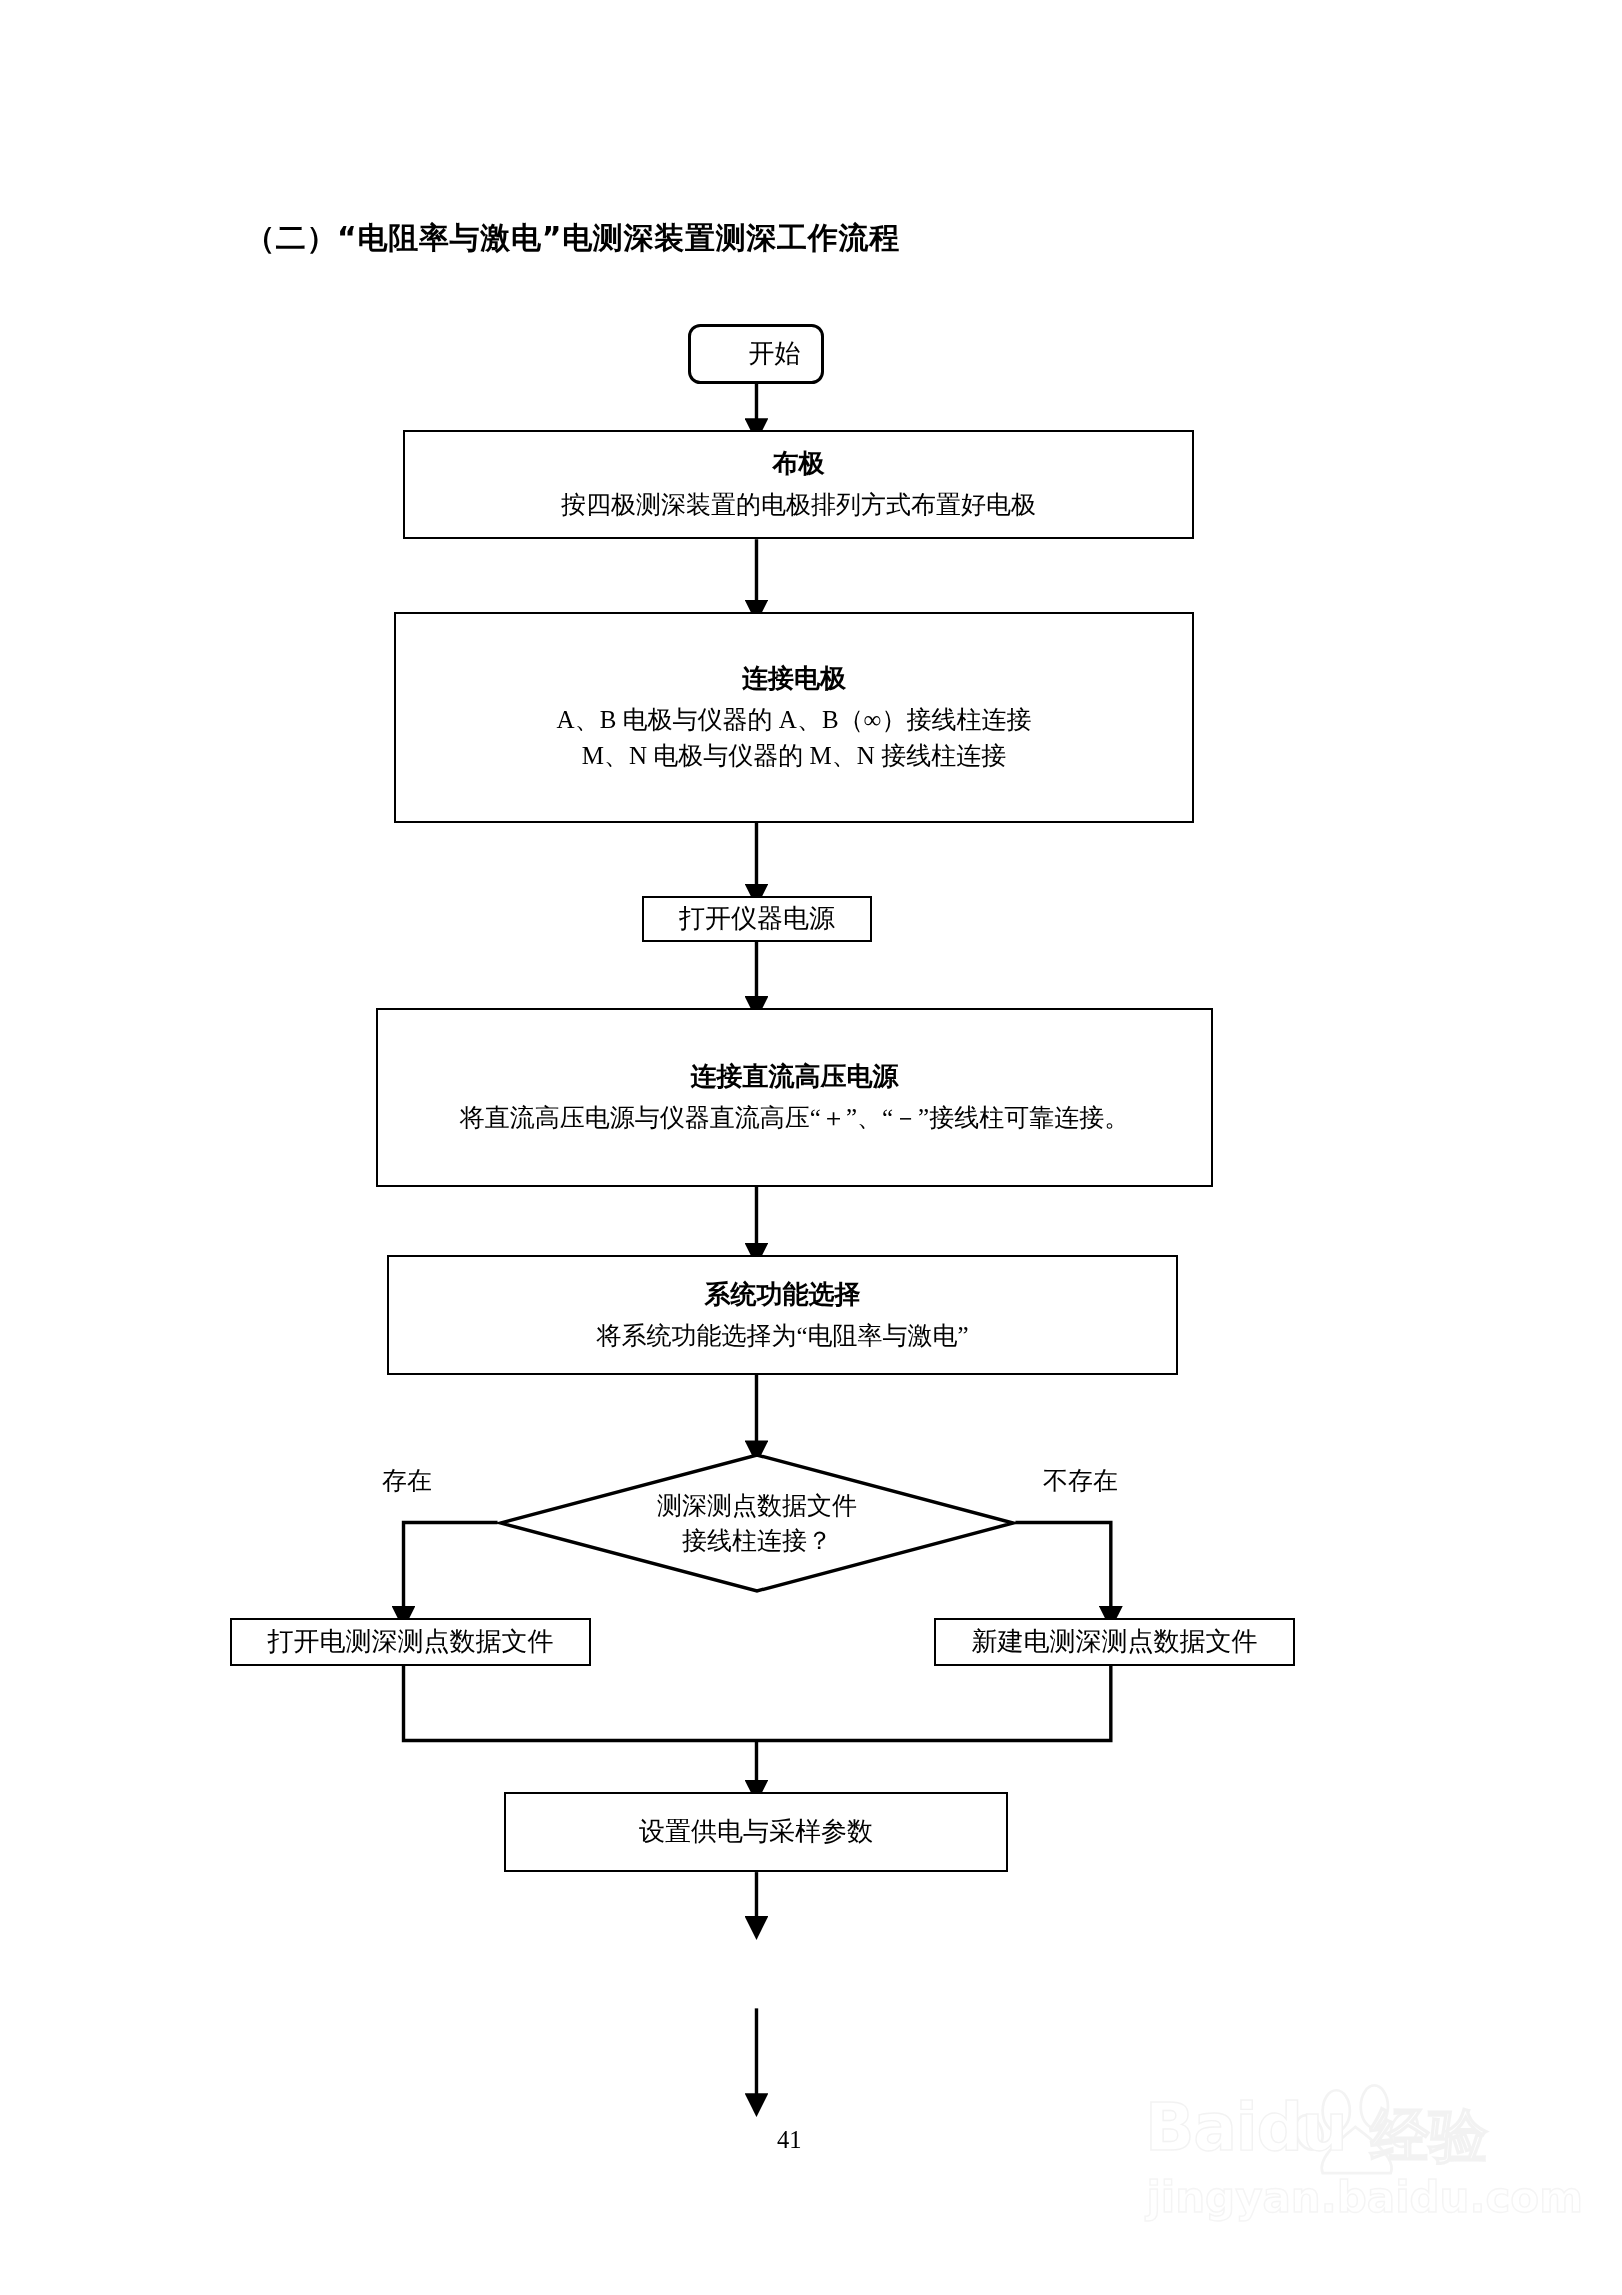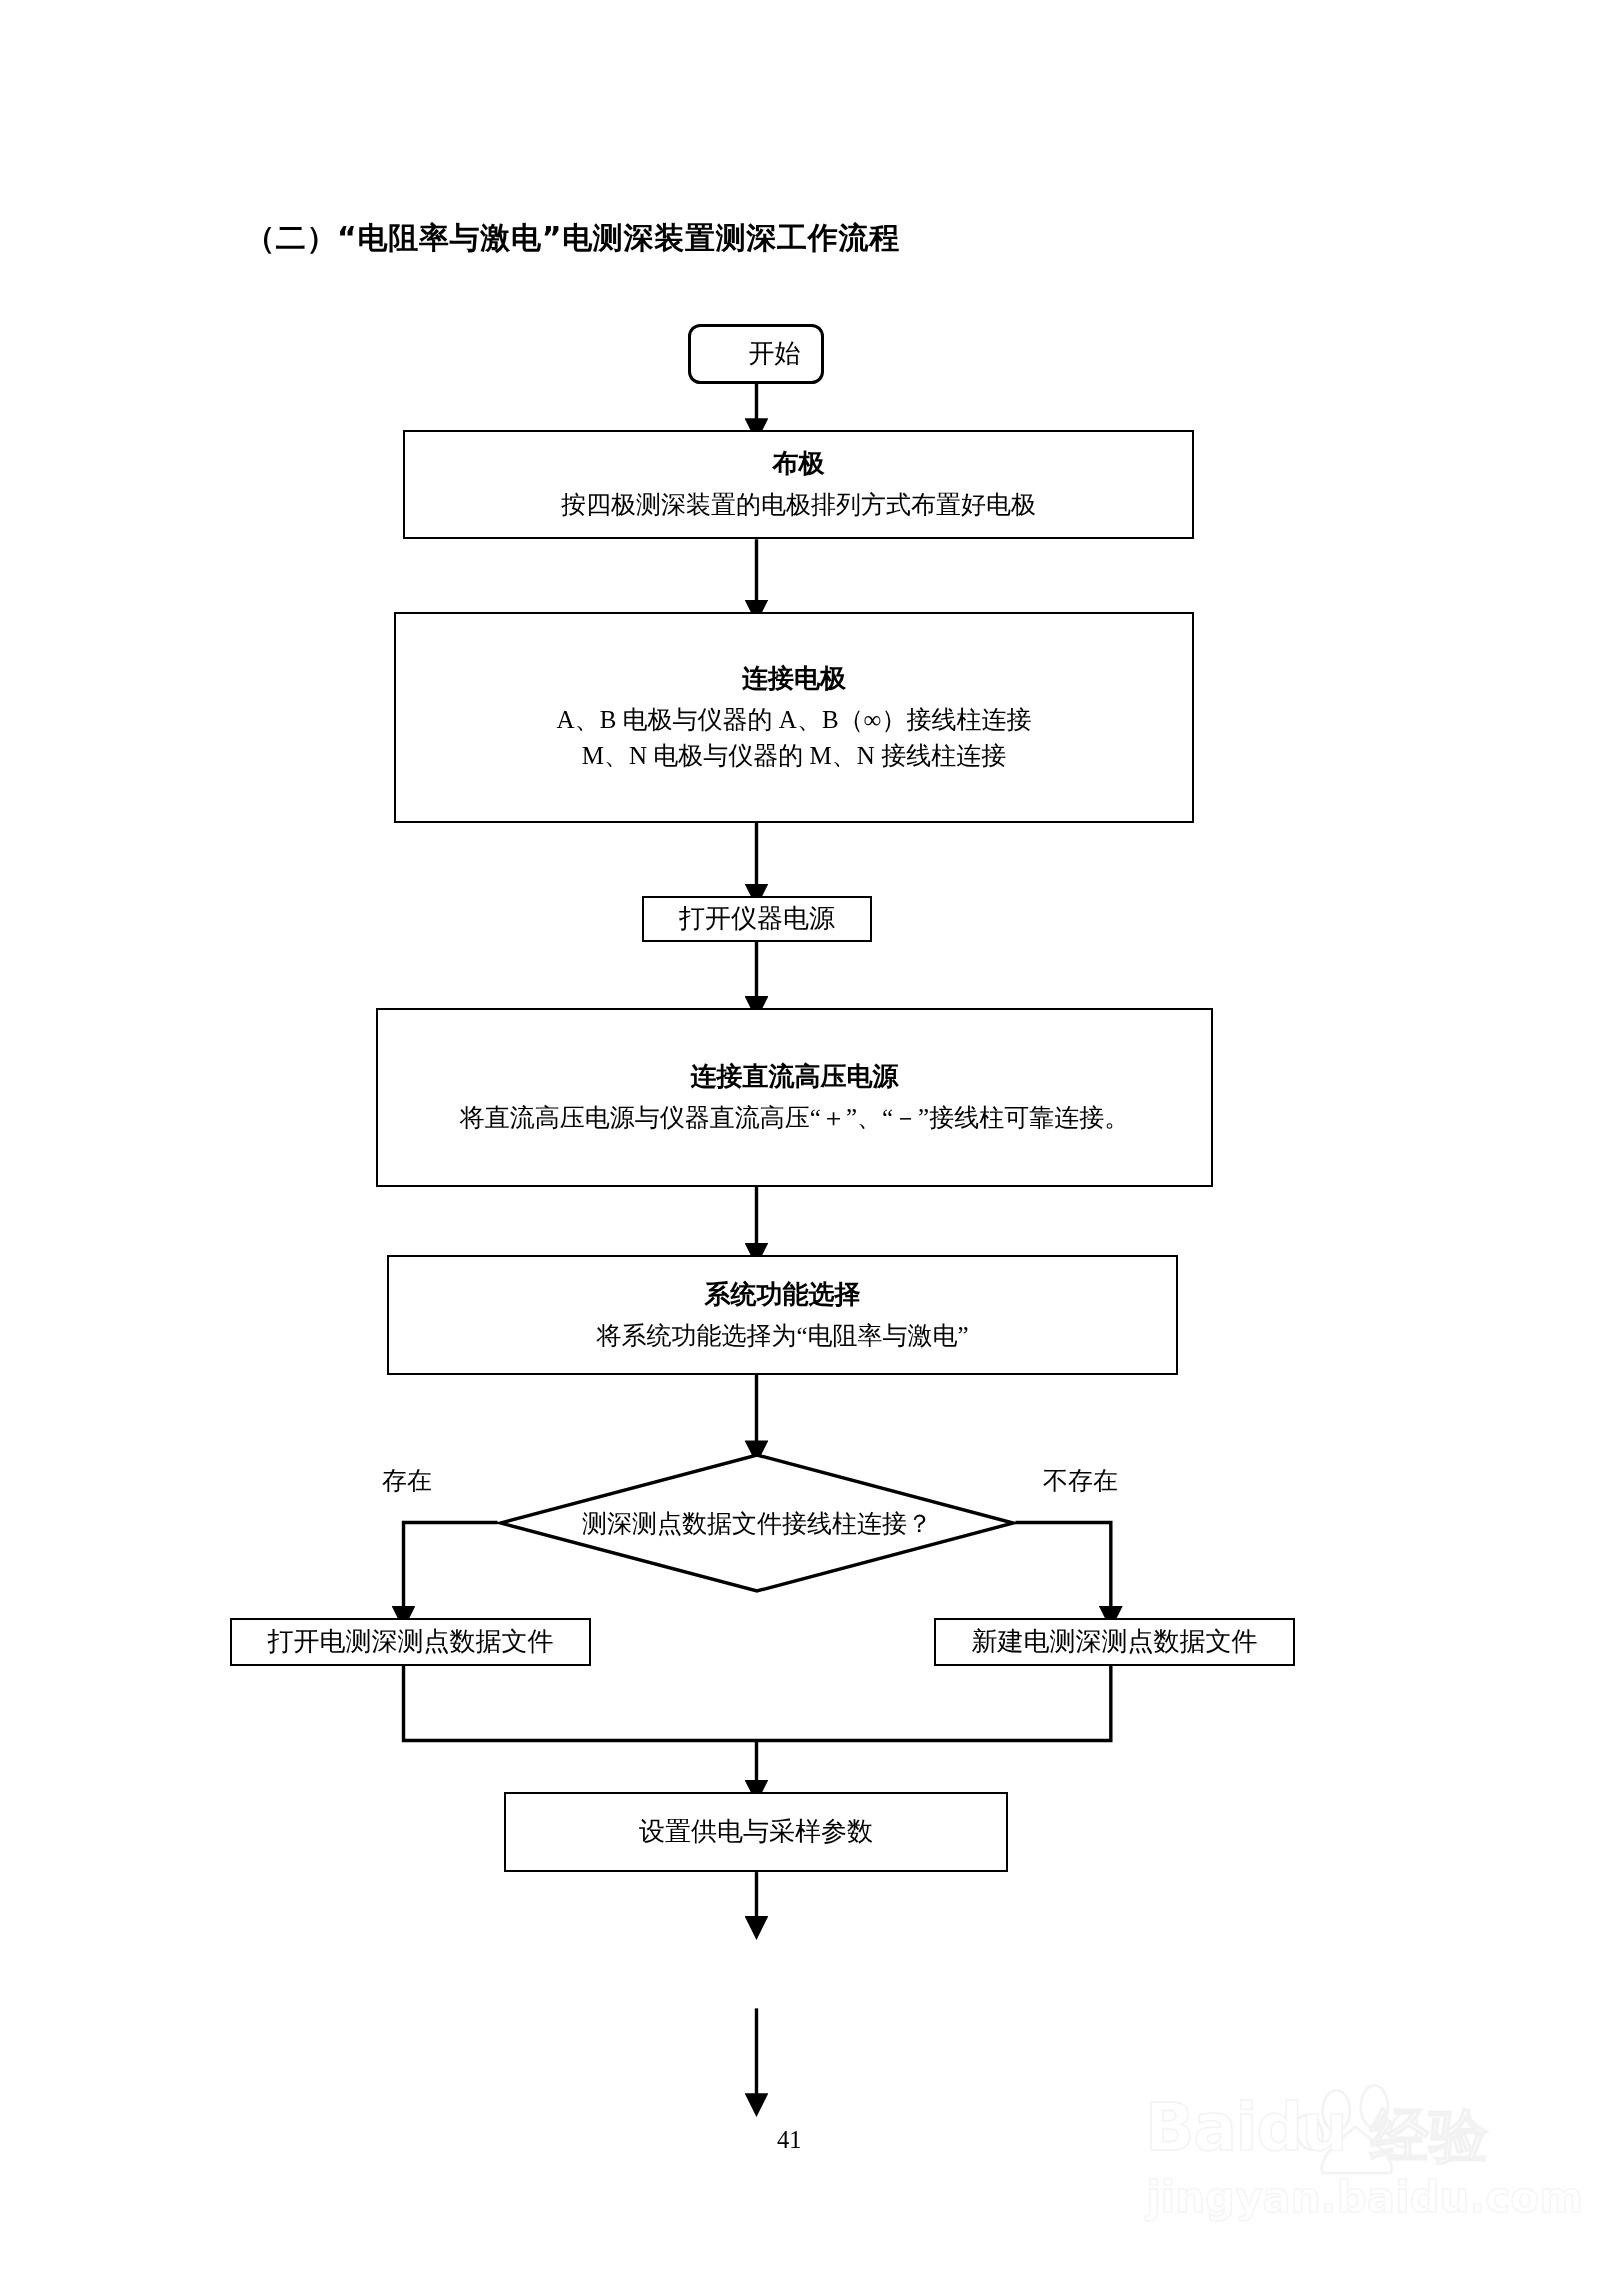--- a/index.html
+++ b/index.html
@@ -74,21 +74,21 @@
     top: 0;
     overflow: visible;
   }
   .diamond-text {
     position: absolute;
     left: 0;
     top: 0;
     width: 100%;
     height: 100%;
     display: flex;
-    flex-direction: row;
+    flex-direction: column;
     align-items: center;
     justify-content: center;
     text-align: center;
     line-height: 1.4;
     font-size: 25px;
     pointer-events: none;
   }
 
   
   .conn {

